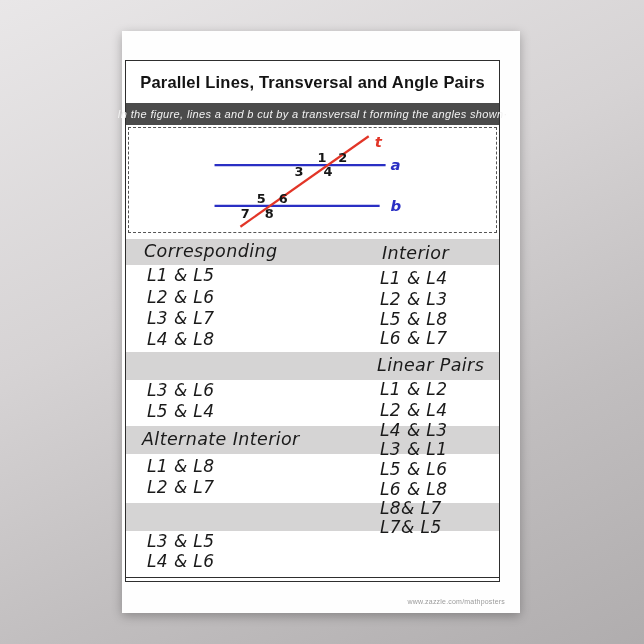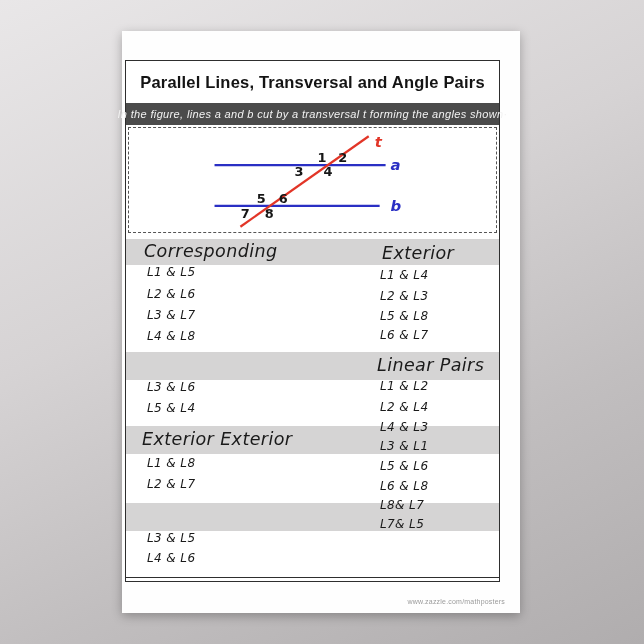--- a/index.html
+++ b/index.html
@@ -28,21 +28,21 @@
   .figure-box{
     height:104px;margin:2px;border:1px dashed #555;position:relative;background:#fff;
   }
   .figure-box svg{display:block;width:100%;height:100%;}
   .pairs-area{position:relative;flex:1;}
   .band{position:absolute;left:0;right:0;background:#d5d4d4;}
   .sec-header{
     position:absolute;font-style:italic;font-size:17.5px;color:#1a1a1a;white-space:nowrap;letter-spacing:.4px;
   }
   .pair{
-    position:absolute;font-style:italic;font-size:12px;color:#1a1a1a;white-space:nowrap;letter-spacing:.4px;
+    position:absolute;font-style:italic;font-size:17px;color:#1a1a1a;white-space:nowrap;letter-spacing:.4px;
   }
   .bottom-rule{position:absolute;left:0;right:0;bottom:3px;border-top:1.6px solid #2e2e2e;}
   .footer{
     position:absolute;right:15px;bottom:8px;
     font-family:"Liberation Sans",sans-serif;font-size:7px;color:#9a9a9a;letter-spacing:.2px;
   }
   text{font-family:"DejaVu Sans",sans-serif;}
   .angle-num{font-weight:bold;font-size:13px;fill:#161616;}
   .line-label{font-weight:bold;font-style:italic;font-size:15px;}
 </style>
@@ -85,40 +85,40 @@
         <div class="band" style="top:117px;height:28px;"></div>
         <div class="band" style="top:191px;height:28px;"></div>
         <div class="band" style="top:268px;height:28px;"></div>
 
         <div class="sec-header" style="left:18px;top:6px;">Corresponding</div>
         <div class="pair" style="left:21px;top:30px;">L1 &amp; L5</div>
         <div class="pair" style="left:21px;top:52px;">L2 &amp; L6</div>
         <div class="pair" style="left:21px;top:73px;">L3 &amp; L7</div>
         <div class="pair" style="left:21px;top:94px;">L4 &amp; L8</div>
 
-        <div class="sec-header" style="left:256px;top:8px;">Exterior</div>
+        <div class="sec-header" style="left:256px;top:8px;">Interior</div>
         <div class="pair" style="left:254px;top:33px;">L1 &amp; L4</div>
         <div class="pair" style="left:254px;top:54px;">L2 &amp; L3</div>
         <div class="pair" style="left:254px;top:74px;">L5 &amp; L8</div>
         <div class="pair" style="left:254px;top:93px;">L6 &amp; L7</div>
 
         <div class="pair" style="left:21px;top:145px;">L3 &amp; L6</div>
         <div class="pair" style="left:21px;top:166px;">L5 &amp; L4</div>
 
         <div class="sec-header" style="left:251px;top:120px;text-align:right;">Linear Pairs</div>
         <div class="pair" style="left:254px;top:144px;">L1 &amp; L2</div>
         <div class="pair" style="left:254px;top:165px;">L2 &amp; L4</div>
         <div class="pair" style="left:254px;top:185px;">L4 &amp; L3</div>
         <div class="pair" style="left:254px;top:204px;">L3 &amp; L1</div>
         <div class="pair" style="left:254px;top:224px;">L5 &amp; L6</div>
         <div class="pair" style="left:254px;top:244px;">L6 &amp; L8</div>
         <div class="pair" style="left:254px;top:263px;">L8&amp; L7</div>
         <div class="pair" style="left:254px;top:282px;">L7&amp; L5</div>
 
-        <div class="sec-header" style="left:16px;top:194px;">Exterior Exterior</div>
+        <div class="sec-header" style="left:16px;top:194px;">Alternate Interior</div>
         <div class="pair" style="left:21px;top:221px;text-align:right;">L1 &amp; L8</div>
         <div class="pair" style="left:21px;top:242px;">L2 &amp; L7</div>
 
         <div class="pair" style="left:21px;top:296px;">L3 &amp; L5</div>
         <div class="pair" style="left:21px;top:316px;">L4 &amp; L6</div>
       </div>
 
       <div class="bottom-rule"></div>
     </div>
 

